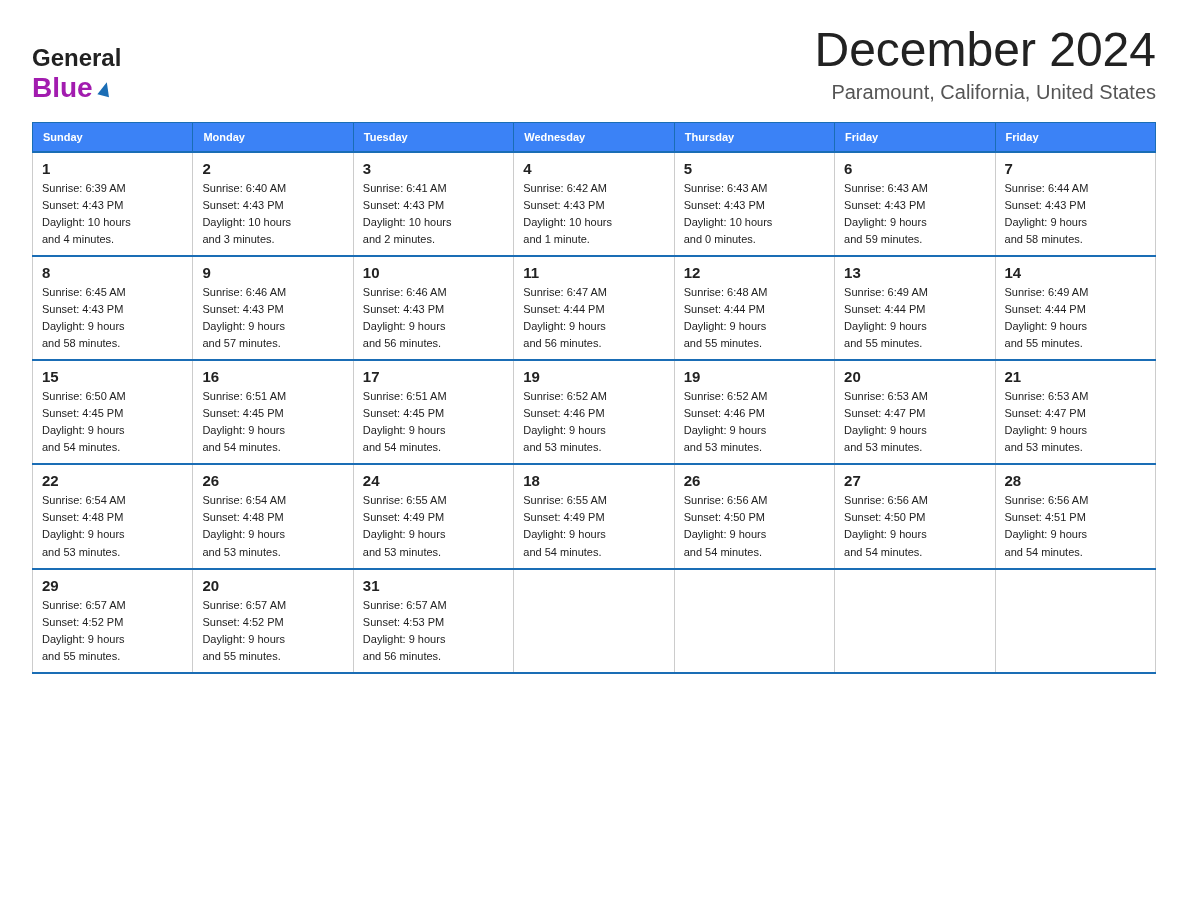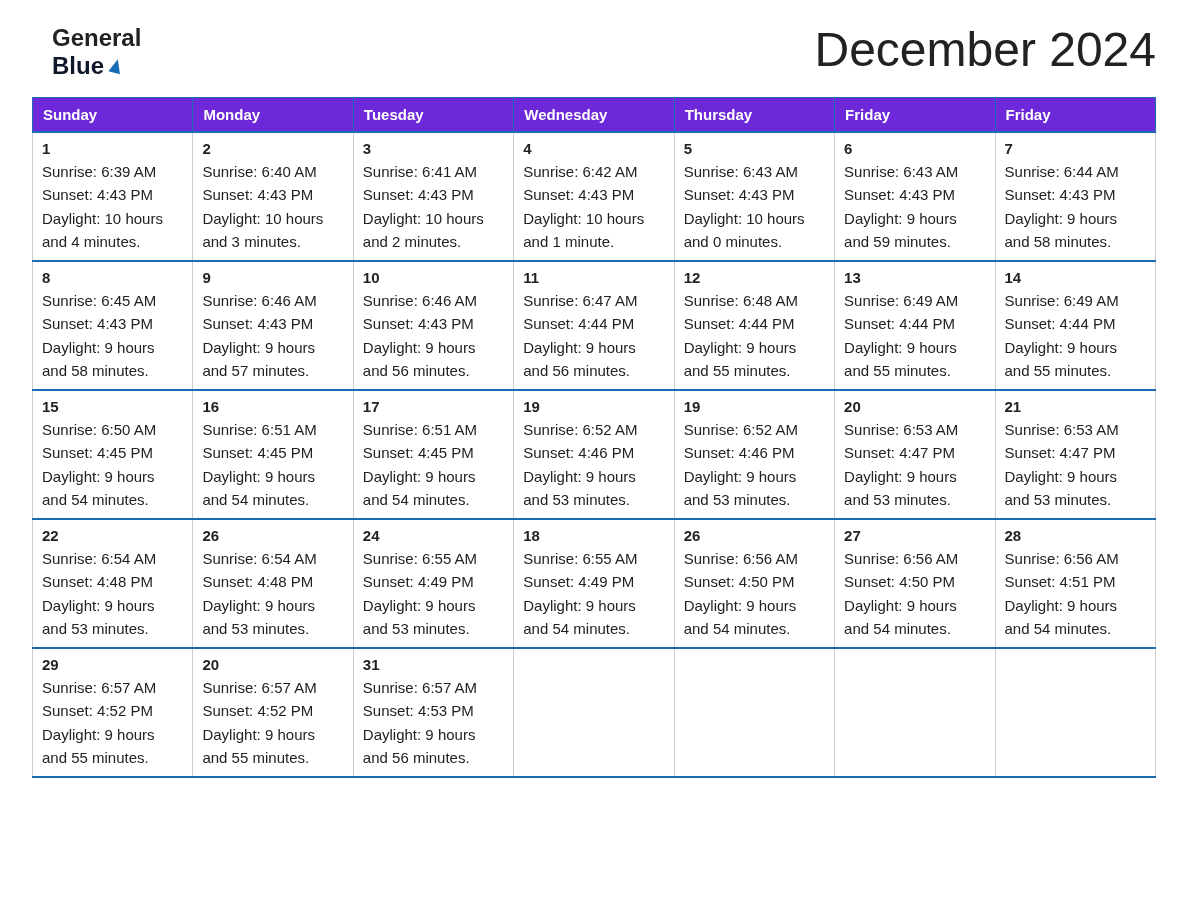--- a/index.html
+++ b/index.html
@@ -7,23 +7,22 @@
       font-family: Arial, sans-serif;
       background: #fff;
       color: #222;
       padding: 24px 32px;
       width: 1188px;
       min-height: 918px;
     }
     .header {
       display: flex;
       justify-content: space-between;
-      align-items: flex-start;
+      align-items: flex-end;
       margin-bottom: 18px;
-      margin-left: 20px;
     }
     .logo {
       display: flex;
       flex-direction: column;
       align-items: flex-start;
     }
     .title-section {
       text-align: right;
     }
     .title-month {
@@ -36,23 +35,23 @@
       font-size: 20px;
       color: #555;
       margin-top: 4px;
     }
     .calendar-table {
       width: 100%;
       border-collapse: collapse;
       border: 1.5px solid #1a6db5;
     }
     .calendar-table th {
-      background-color: #6d28d9;
+      background-color: #3b82f6;
       color: #fff;
-      font-size: 15px;
+      font-size: 11px;
       font-weight: bold;
       padding: 8px 10px;
       text-align: left;
       border: 1px solid #1a6db5;
     }
     .calendar-table td {
       vertical-align: top;
       padding: 7px 9px;
       border: 1px solid #ccc;
       font-size: 12.5px;
@@ -63,21 +62,21 @@
     .calendar-table tr {
       border-bottom: 2px solid #1a6db5;
     }
     .day-number {
       font-size: 15px;
       font-weight: bold;
       display: block;
       margin-bottom: 3px;
     }
     .day-info {
-      font-size: 15px;
+      font-size: 11px;
       line-height: 1.55;
       color: #222;
     }
     .empty-cell {
       background: #fff;
     }
     .logo-row {
       display: flex;
       align-items: center;
     }
@@ -87,31 +86,32 @@
     }
   </style>
 </head>
 <body>
 
 <div class="header">
   <div class="logo">
     <div class="logo-row">
       <div class="logo-text">
         <span style="font-size:24px;font-weight:bold;color:#222;line-height:1.15;">General</span>
-        <span style="font-size:24px;font-weight:bold;color:#0f172a;line-height:1.15;display:flex;align-items:center;">
+        <span style="font-size:28px;font-weight:bold;color:#a21caf;line-height:1.15;display:flex;align-items:center;">
           <span>Blue</span>
           <svg width="20" height="20" viewBox="0 0 20 20" style="margin-left:2px;">
             <polygon points="4,18 16,18 10,4" fill="#1a6db5" transform="rotate(15,10,11)"></polygon>
           </svg>
         </span>
       </div>
     </div>
   </div>
   <div class="title-section">
     <div class="title-month">December 2024</div>
+    <div class="title-location">Paramount, California, United States</div>
   </div>
 </div>
 
 <table class="calendar-table">
   <thead>
     <tr>
 
     <th>Sunday</th>
         <th>Monday</th>
         <th>Tuesday</th>

